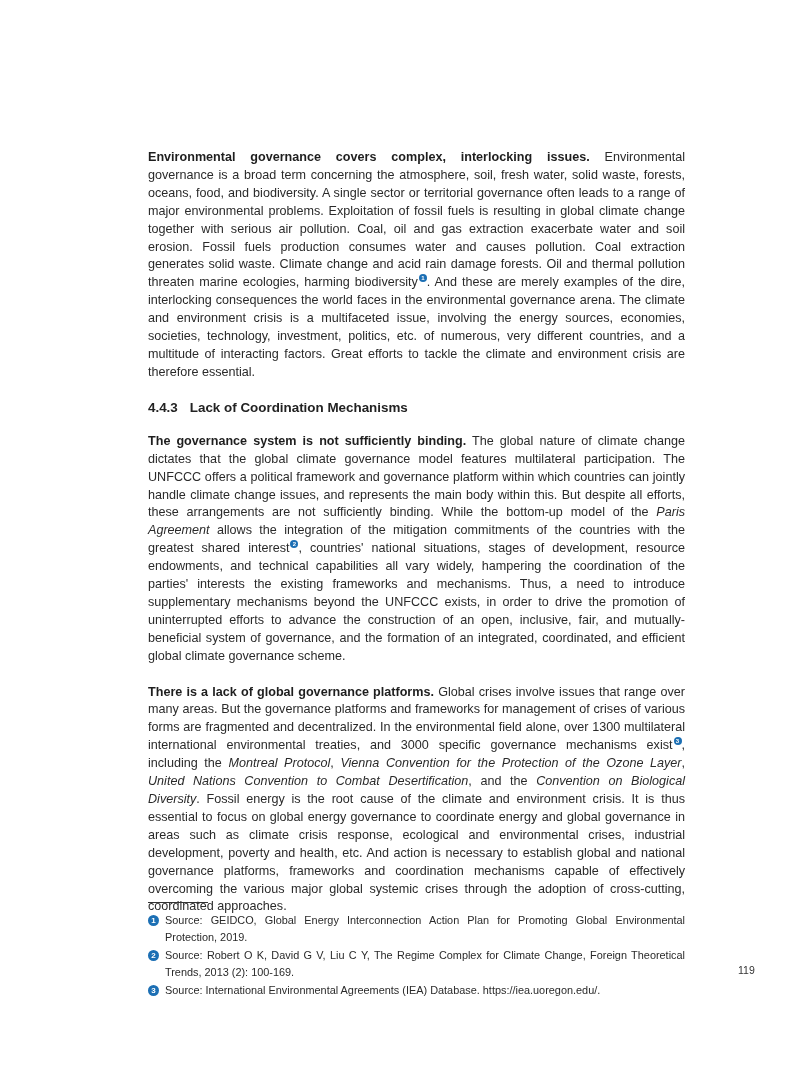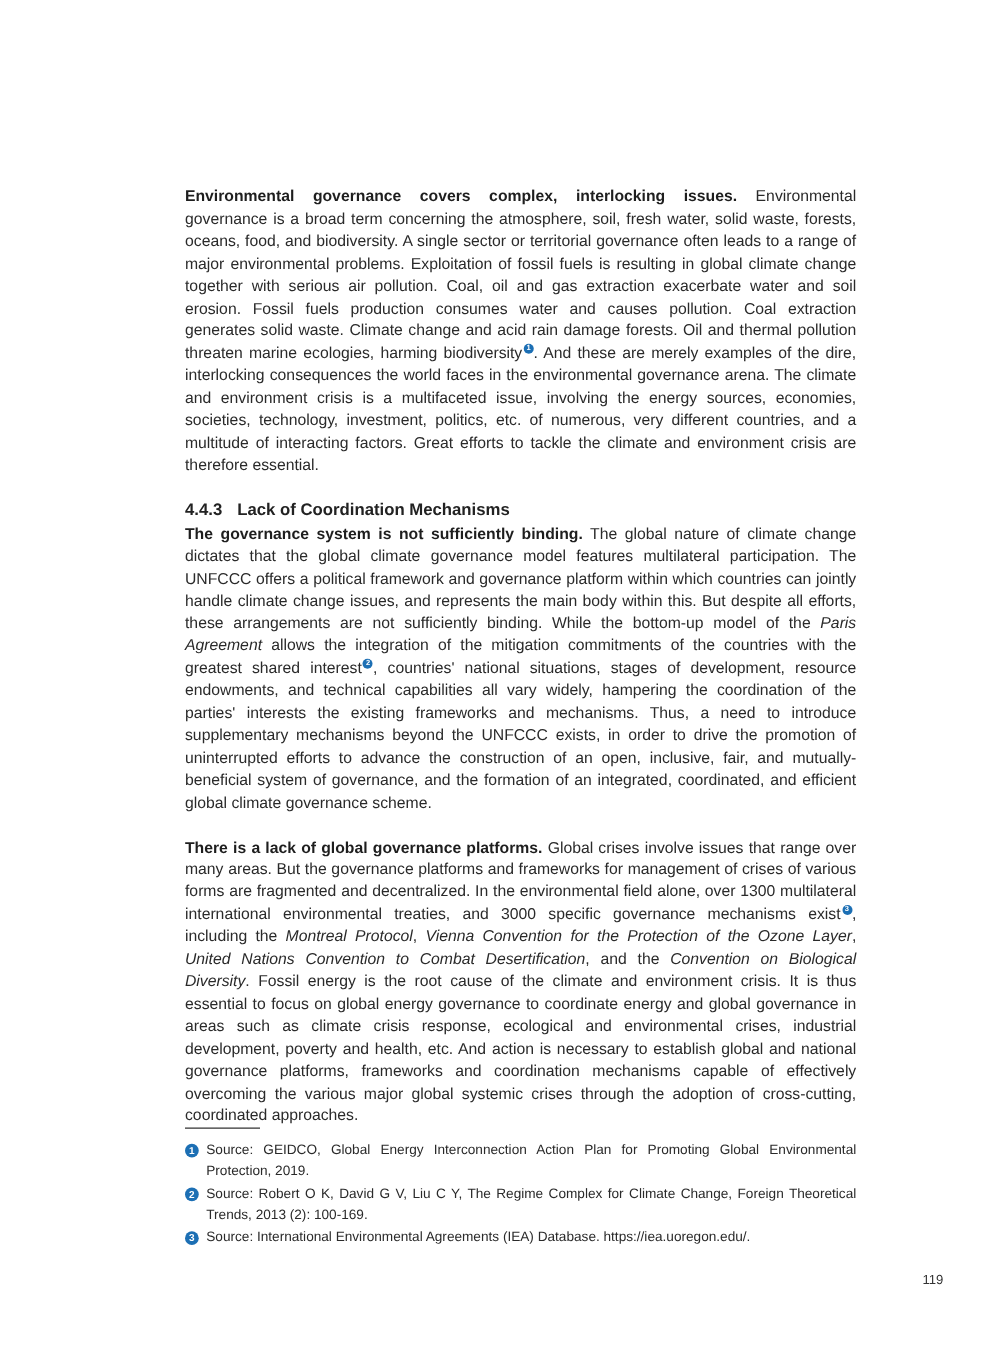--- a/index.html
+++ b/index.html
@@ -7,21 +7,21 @@
       width: 793px; height: 1077px; position: relative; overflow: hidden;
       font-family: "Liberation Sans", sans-serif; color: #2a2a2a;
     }
     .page { position: absolute; left: 148px; top: 149px; width: 537px; }
     p.para {
       margin: 0; font-size: 12.6px; line-height: 17.9px; text-align: justify;
     }
     p.para b { font-weight: bold; color: #1e1e1e; }
     .p1 { margin-bottom: 17px !important; }
     h3.sec {
-      margin: 0 0 2px 0; font-size: 13.4px; font-weight: bold; color: #222;
+      margin: 0 0 16px 0; font-size: 13.4px; font-weight: bold; color: #222;
       line-height: 18px;
     }
     h3.sec .num { margin-right: 12px; }
     .p2 { margin-bottom: 18px !important; }
     .fnref {
       display: inline-block; width: 8px; height: 8px; border-radius: 50%;
       background: #1c6fb4; color: #fff; font-size: 6px; line-height: 8px;
       text-align: center; vertical-align: super; font-weight: bold;
       margin-left: 1px; position: relative; top: -1px;
     }
@@ -33,21 +33,21 @@
     .fn {
       position: relative; padding-left: 17px; font-size: 10.9px; line-height: 17.4px;
       text-align: justify; color: #2a2a2a;
     }
     .fn .marker {
       position: absolute; left: 0; top: 3px; width: 11px; height: 11px;
       border-radius: 50%; background: #1c6fb4; color: #fff; font-size: 8px;
       line-height: 11px; text-align: center; font-weight: bold;
     }
     .pagenum {
-      position: absolute; left: 738px; top: 1018px; font-size: 10.5px; color: #333;
+      position: absolute; left: 738px; top: 964px; font-size: 10.5px; color: #333;
     }
   </style>
 </head>
 <body>
 
 <div class="page">
   <p class="para p1"><b>Environmental governance covers complex, interlocking issues.</b><span> Environmental governance is a broad term concerning the atmosphere, soil, fresh water, solid waste, forests, oceans, food, and biodiversity. A single sector or territorial governance often leads to a range of major environmental problems. Exploitation of fossil fuels is resulting in global climate change together with serious air pollution. Coal, oil and gas extraction exacerbate water and soil erosion. Fossil fuels production consumes water and causes pollution. Coal extraction generates solid waste. Climate change and acid rain damage forests. Oil and thermal pollution threaten marine ecologies, harming biodiversity</span><span class="fnref">1</span><span>. And these are merely examples of the dire, interlocking consequences the world faces in the environmental governance arena. The climate and environment crisis is a multifaceted issue, involving the energy sources, economies, societies, technology, investment, politics, etc. of numerous, very different countries, and a multitude of interacting factors. Great efforts to tackle the climate and environment crisis are therefore essential.</span></p>
 
   <h3 class="sec"><span class="num">4.4.3</span><span>Lack of Coordination Mechanisms</span></h3>
 

